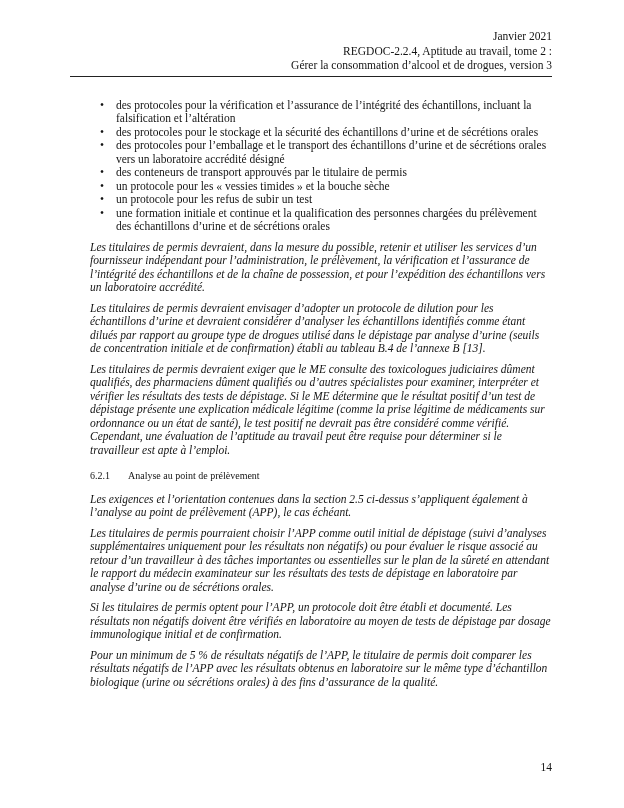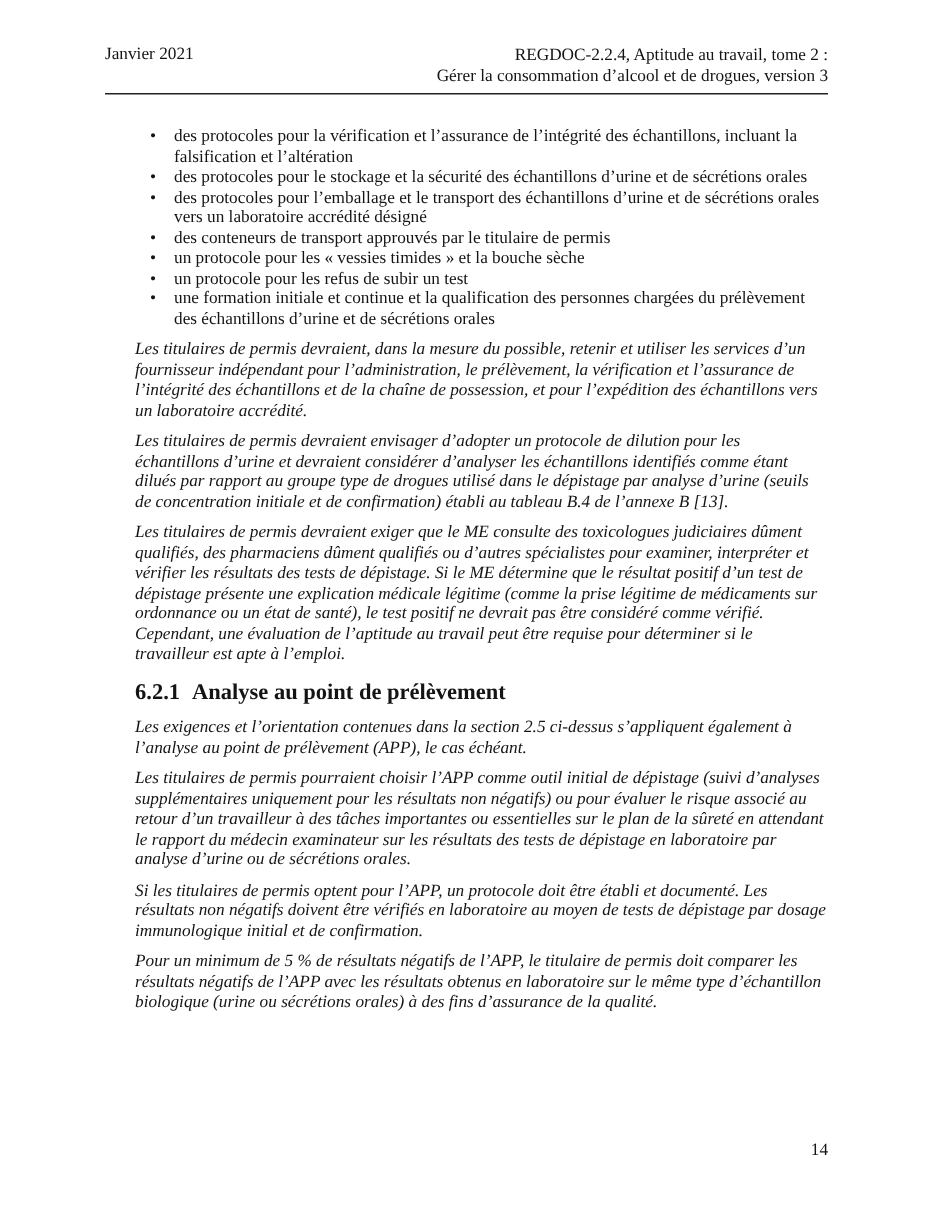--- a/index.html
+++ b/index.html
@@ -15,21 +15,22 @@
     padding: 30px 72px 34px 70px;
     display: flex;
     flex-direction: column;
     position: relative;
     overflow: hidden;
   }
   
   .header-row {
     display: flex;
     justify-content: space-between;
-    align-items: flex-start;
+    align-items: flex-end;
+    flex-direction: column;
   }
   .header-date { white-space: nowrap; }
   .header-right {
     text-align: right;
     line-height: 14px;
   }
   .header-rule {
     border: none;
     border-top: 1px solid #222222;
     margin: 4px 0 0 0;
@@ -49,22 +50,22 @@
     position: relative;
     padding-left: 26px;
   }
   .bullet-list li .marker {
     position: absolute;
     left: 10px;
     top: 0;
   }
   .para { margin: 0 0 7px 0; font-style: italic; }
   .section-heading {
-    font-weight: bold;
-    font-size: 15px;
+    font-weight: normal;
+    font-size: 10px;
     margin: 12px 0 10px 0;
     display: flex;
   }
   .section-number {
     display: inline-block;
     width: 38px;
     flex: 0 0 38px;
   }
   
   .footer {

